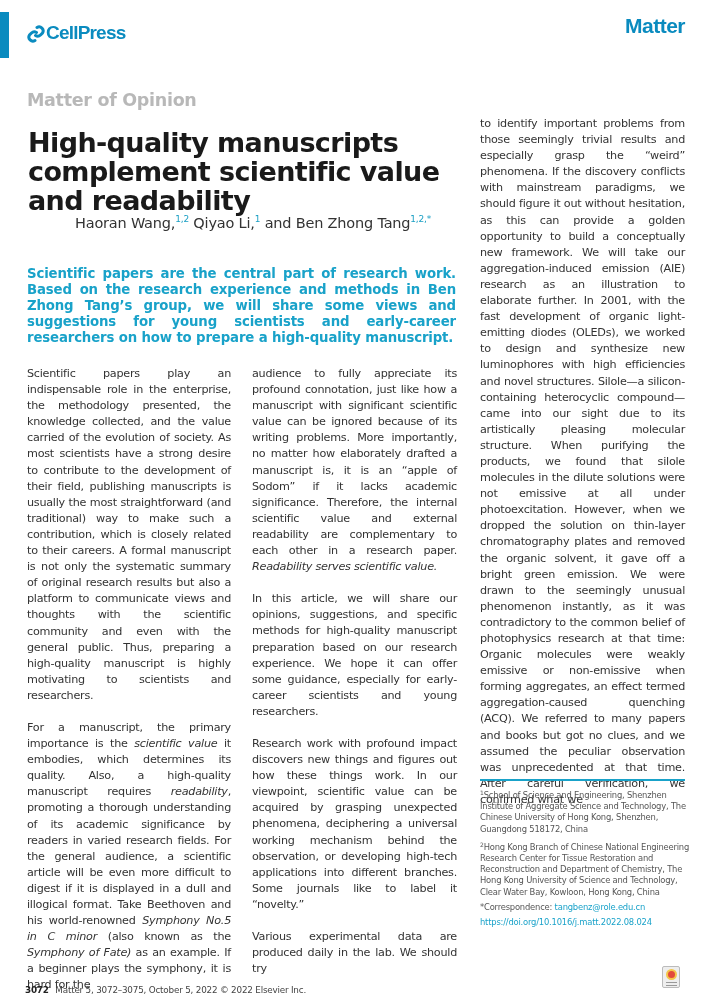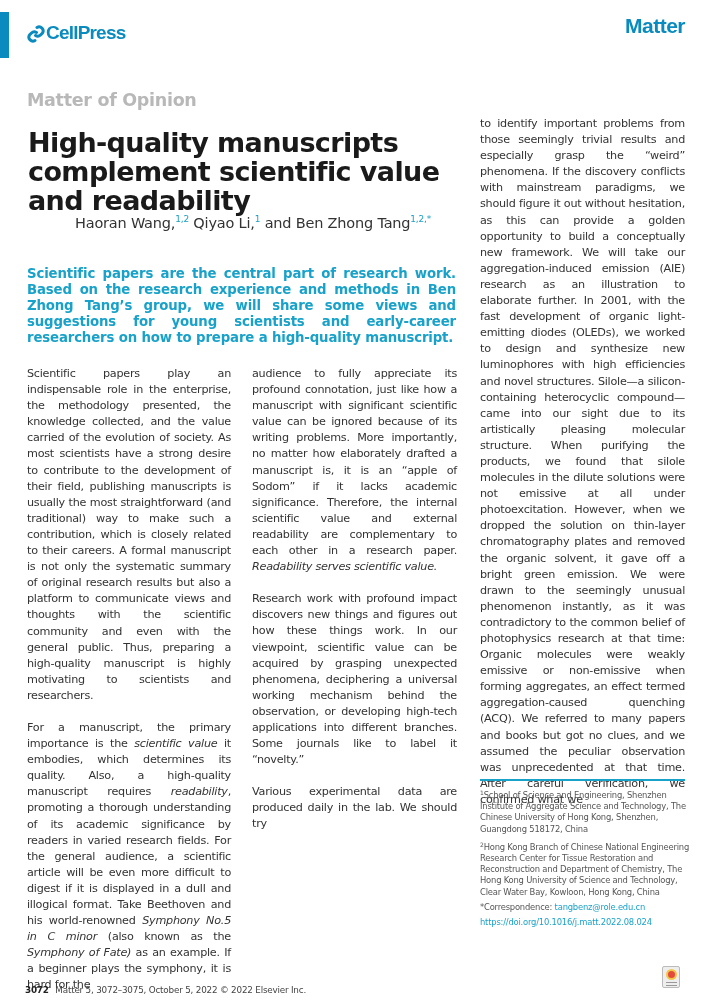--- a/index.html
+++ b/index.html
@@ -66,20 +66,21 @@
 
 <p class="abstract">Scientific papers are the central part of research work. Based on the research experience and methods in Ben Zhong Tang’s group, we will share some views and suggestions for young scientists and early-career researchers on how to prepare a high-quality manuscript.</p>
 
 <div class="col col1">
   <p>Scientific papers play an indispensable role in the enterprise, the methodology presented, the knowledge collected, and the value carried of the evolution of society. As most scientists have a strong desire to contribute to the development of their field, publishing manuscripts is usually the most straightforward (and traditional) way to make such a contribution, which is closely related to their careers. A formal manuscript is not only the systematic summary of original research results but also a platform to communicate views and thoughts with the scientific community and even with the general public. Thus, preparing a high-quality manuscript is highly motivating to scientists and researchers.</p>
   <p><span>For a manuscript, the primary importance is the </span><i>scientific value</i><span> it embodies, which determines its quality. Also, a high-quality manuscript requires </span><i>readability</i><span>, promoting a thorough understanding of its academic significance by readers in varied research fields. For the general audience, a scientific article will be even more difficult to digest if it is displayed in a dull and illogical format. Take Beethoven and his world-renowned </span><i>Symphony No.5 in C minor</i><span> (also known as the </span><i>Symphony of Fate)</i><span> as an example. If a beginner plays the symphony, it is hard for the</span></p>
 </div>
 
 <div class="col col2">
   <p><span>audience to fully appreciate its profound connotation, just like how a manuscript with significant scientific value can be ignored because of its writing problems. More importantly, no matter how elaborately drafted a manuscript is, it is an “apple of Sodom” if it lacks academic significance. Therefore, the internal scientific value and external readability are complementary to each other in a research paper. </span><i>Readability serves scientific value.</i></p>
+  <p>In this article, we will share our opinions, suggestions, and specific methods for high-quality manuscript preparation based on our research experience. We hope it can offer some guidance, especially for early-career scientists and young researchers.</p>
   <p>Research work with profound impact discovers new things and figures out how these things work. In our viewpoint, scientific value can be acquired by grasping unexpected phenomena, deciphering a universal working mechanism behind the observation, or developing high-tech applications into different branches. Some journals like to label it “novelty.”</p>
   <p>Various experimental data are produced daily in the lab. We should try</p>
 </div>
 
 <div class="col col3">
   <p>to identify important problems from those seemingly trivial results and especially grasp the “weird” phenomena. If the discovery conflicts with mainstream paradigms, we should figure it out without hesitation, as this can provide a golden opportunity to build a conceptually new framework. We will take our aggregation-induced emission (AIE) research as an illustration to elaborate further. In 2001, with the fast development of organic light-emitting diodes (OLEDs), we worked to design and synthesize new luminophores with high efficiencies and novel structures. Silole—a silicon-containing heterocyclic compound—came into our sight due to its artistically pleasing molecular structure. When purifying the products, we found that silole molecules in the dilute solutions were not emissive at all under photoexcitation. However, when we dropped the solution on thin-layer chromatography plates and removed the organic solvent, it gave off a bright green emission. We were drawn to the seemingly unusual phenomenon instantly, as it was contradictory to the common belief of photophysics research at that time: Organic molecules were weakly emissive or non-emissive when forming aggregates, an effect termed aggregation-caused quenching (ACQ). We referred to many papers and books but got no clues, and we assumed the peculiar observation was unprecedented at that time. After careful verification, we confirmed what we</p>
 </div>
 
 <div class="rule"></div>
 

